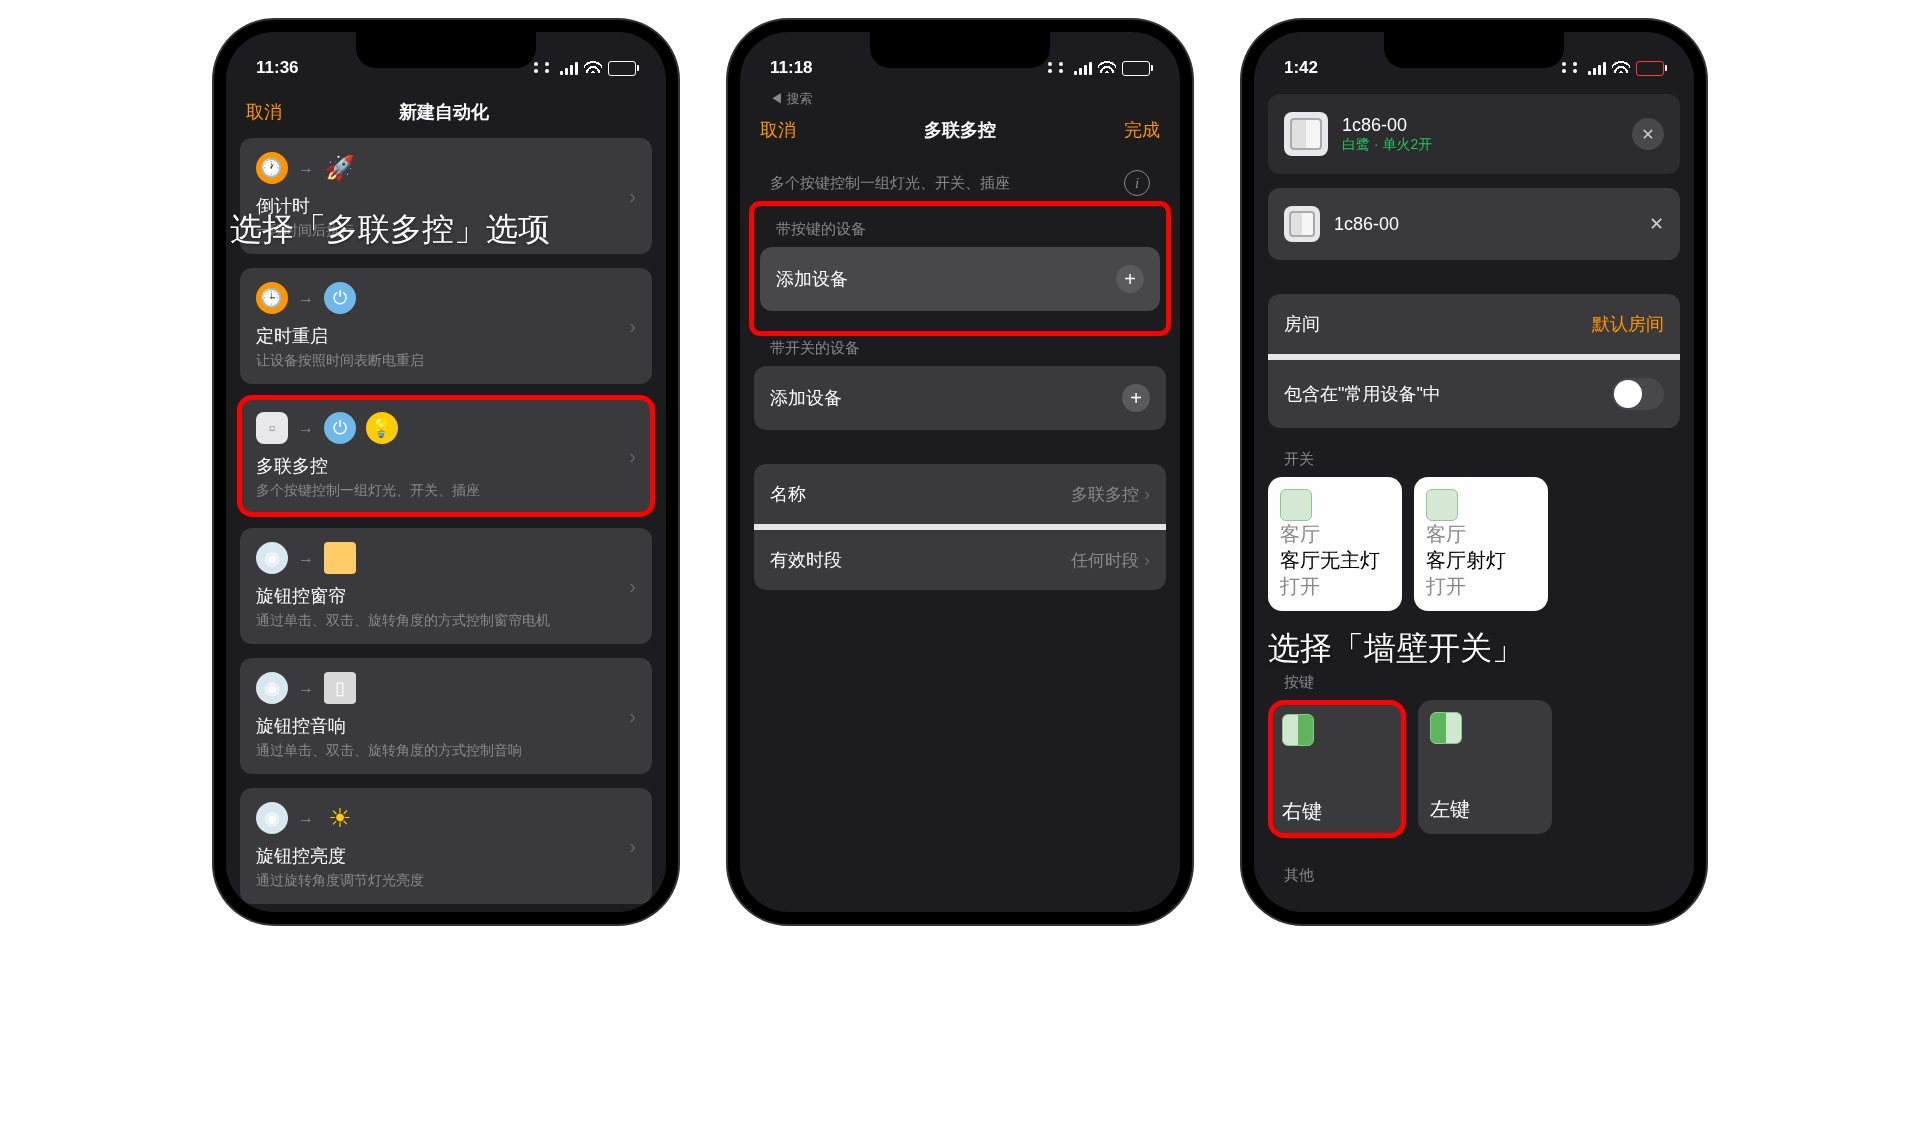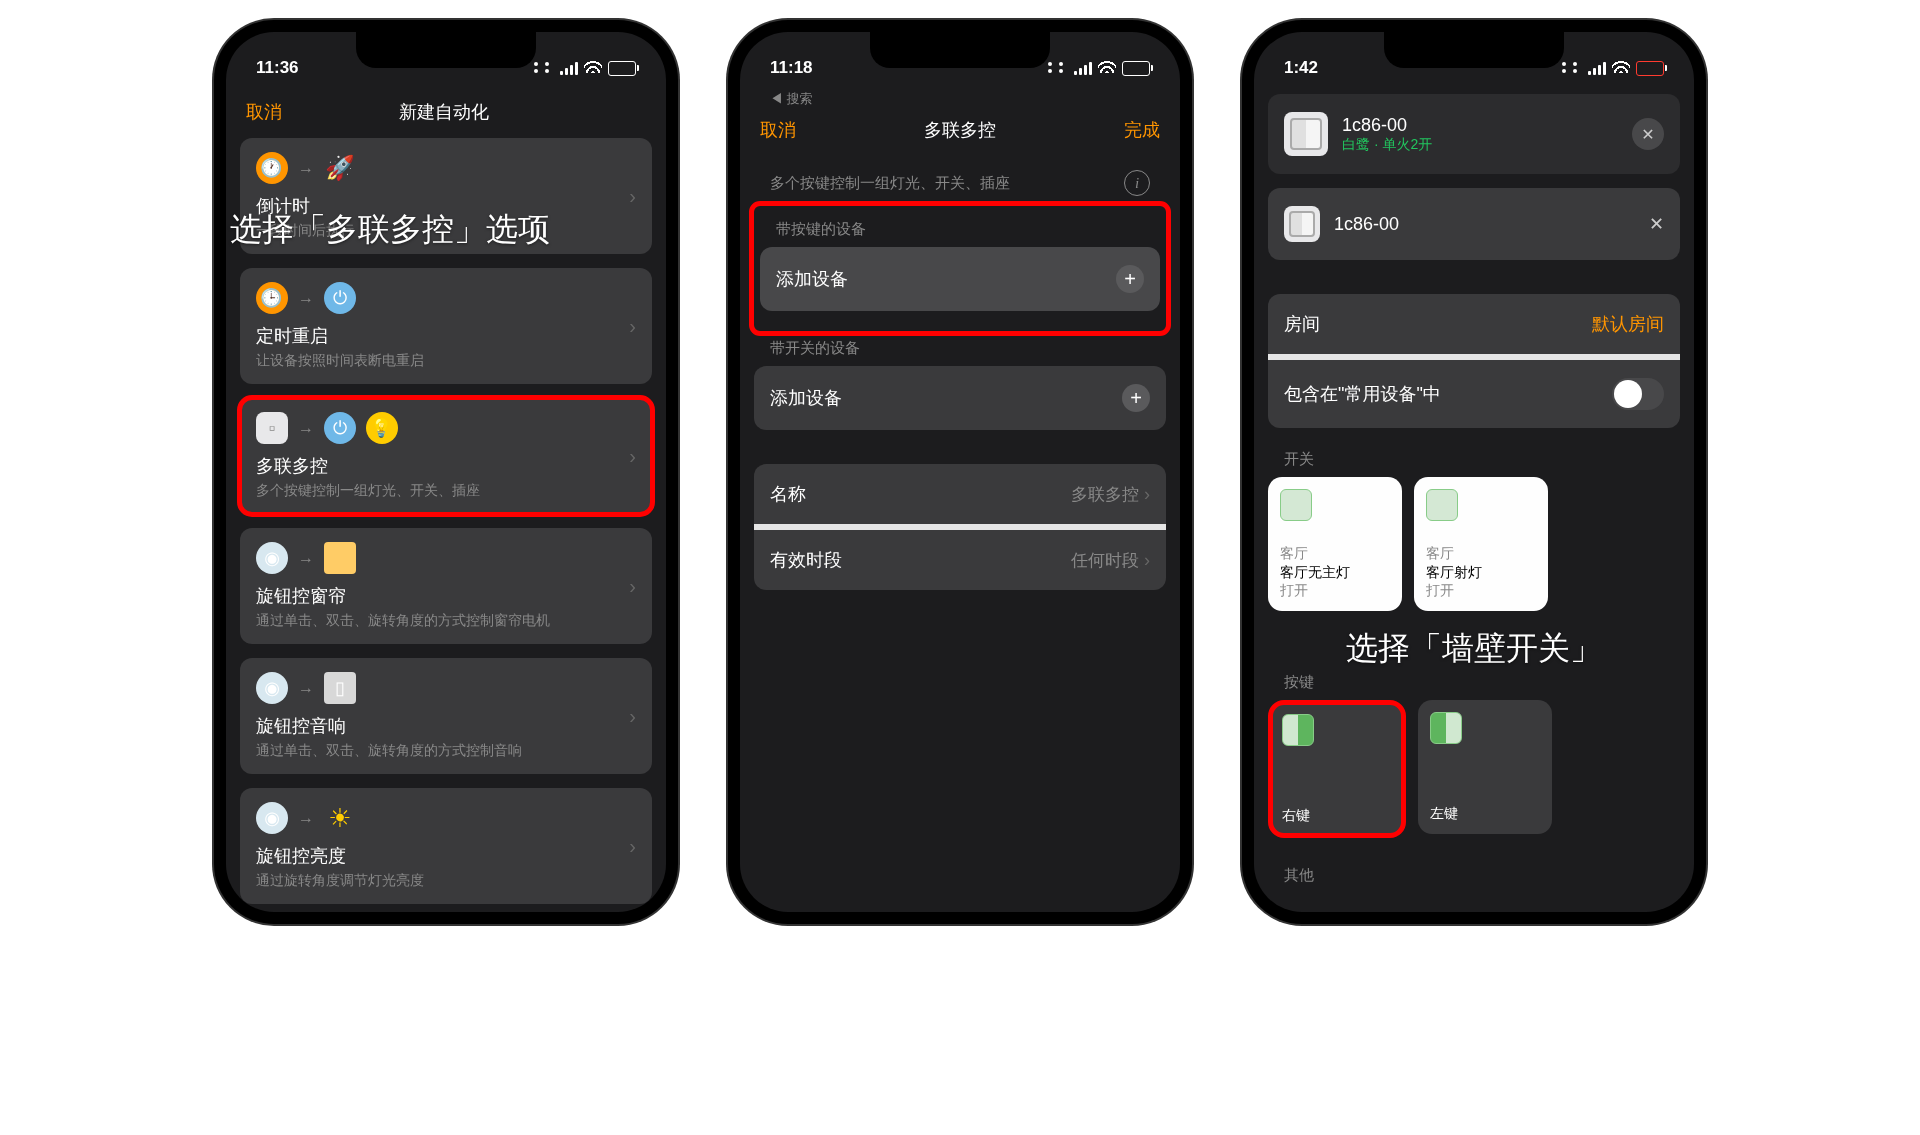--- a/index.html
+++ b/index.html
@@ -3,21 +3,21 @@
 <meta charset="utf-8">
 <style>
 body{margin:0;background:#fff;font-family:-apple-system,BlinkMacSystemFont,"Segoe UI",sans-serif;display:flex;gap:50px;padding:20px;justify-content:center}
 .phone{width:440px;height:880px;background:#000;border-radius:60px;padding:12px;position:relative;box-shadow:0 0 0 2px #333}
 .screen{width:100%;height:100%;background:#1c1c1e;border-radius:48px;overflow:hidden;position:relative;color:#fff}
 .notch{position:absolute;top:0;left:50%;transform:translateX(-50%);width:180px;height:36px;background:#000;border-radius:0 0 20px 20px;z-index:100}
 .status-bar{display:flex;justify-content:space-between;align-items:center;padding:14px 30px 0;height:44px;font-size:17px;font-weight:600}
 .status-right{display:flex;gap:6px;align-items:center}
 .nav-bar{display:flex;justify-content:space-between;align-items:center;padding:10px 20px;font-size:18px}
 .nav-link{color:#ff9500;font-size:18px}
-.nav-title{color:#fff;font-weight:400;font-size:18px}
+.nav-title{color:#fff;font-weight:700;font-size:18px}
 .content{padding:4px 14px;overflow-y:auto;height:calc(100% - 110px)}
 .card{background:#3a3a3c;border-radius:12px;margin-bottom:14px;padding:14px 16px;position:relative}
 .card.highlighted{outline:5px solid #ff0000;outline-offset:-2px}
 .card-icons{display:flex;align-items:center;gap:10px;margin-bottom:10px}
 .ico{width:32px;height:32px;border-radius:50%;display:flex;align-items:center;justify-content:center;font-size:18px}
 .arrow-sm{color:#888;font-size:16px}
 .card-title{font-size:18px;color:#fff;margin-bottom:4px}
 .card-sub{font-size:14px;color:#888}
 .chevron{position:absolute;right:16px;top:50%;transform:translateY(-50%);color:#666;font-size:20px}
 .overlay-text{position:absolute;font-size:32px;color:#fff;font-weight:400;z-index:50;pointer-events:none;text-shadow:0 1px 3px rgba(0,0,0,0.5)}
@@ -35,21 +35,21 @@
 .close-btn{width:32px;height:32px;border-radius:50%;background:#48484a;display:flex;align-items:center;justify-content:center;color:#ccc;margin-left:auto;font-size:16px}
 .device-title{font-size:18px;color:#fff}
 .device-sub{font-size:14px;color:#22c55e}
 .toggle{width:52px;height:32px;background:#48484a;border-radius:16px;position:relative}
 .toggle::after{content:"";position:absolute;width:28px;height:28px;background:#fff;border-radius:50%;top:2px;left:2px}
 .tile-grid{display:flex;gap:12px;flex-wrap:wrap}
 .tile{width:110px;height:110px;background:#fefefe;border-radius:14px;padding:12px;color:#000;display:flex;flex-direction:column;justify-content:space-between}
 .tile.dark{background:#3a3a3c;color:#fff}
 .tile-icon{width:30px;height:30px;border-radius:6px;background:#d4e8d4;border:1px solid #8c8}
 .tile-icon.dark{background:#5eb55e}
-.tile-label{font-size:14px;line-height:1.3}
+.tile-label{font-size:20px;line-height:1.3}
 .signal{display:inline-flex;gap:2px;align-items:flex-end}
 .signal span{width:3px;background:#fff;border-radius:1px}
 .dots{width:20px;height:12px;display:inline-grid;grid-template-columns:repeat(2,1fr);gap:2px}
 .dots span{width:4px;height:4px;border-radius:50%;background:#fff}
 .wifi::before{content:"";display:inline-block;width:18px;height:14px;background:radial-gradient(circle at 50% 100%,#fff 2px,transparent 2px),radial-gradient(circle at 50% 100%,transparent 5px,#fff 5px,#fff 7px,transparent 7px),radial-gradient(circle at 50% 100%,transparent 10px,#fff 10px,#fff 12px,transparent 12px)}
 .battery{width:26px;height:13px;border:1px solid #fff;border-radius:3px;position:relative}
 .battery::after{content:"";position:absolute;right:-4px;top:3px;width:2px;height:6px;background:#fff;border-radius:0 1px 1px 0}
 .battery-fill{height:100%;background:#fff;border-radius:2px}
 .info-icon{width:24px;height:24px;border:1.5px solid #888;border-radius:50%;display:flex;align-items:center;justify-content:center;color:#888;font-style:italic;font-family:serif;font-size:15px}
 .sub-header{display:flex;justify-content:space-between;align-items:center;padding:14px 16px 10px}
@@ -279,21 +279,21 @@
     </div>
     <div class="tile">
       <div class="tile-icon"></div>
       <div class="tile-label">
         <div style="color:#888">客厅</div>
         <div>客厅射灯</div>
         <div style="color:#888">打开</div>
       </div>
     </div>
   </div>
-  <div class="overlay-text" style="position:relative;margin-top:16px;text-align:center;left:0">选择「墙壁开关」</div>
+  <div class="overlay-text" style="position:relative;margin-top:16px;left:0">选择「墙壁开关」</div>
   <div class="section-label" style="margin-top:-6px">按键</div>
   <div class="tile-grid">
     <div class="tile dark highlight-box" style="outline-offset:-3px">
       <div class="tile-icon dark" style="background:linear-gradient(90deg,#d0e8d0 50%,#5eb55e 50%)"></div>
       <div class="tile-label">右键</div>
     </div>
     <div class="tile dark">
       <div class="tile-icon dark" style="background:linear-gradient(90deg,#5eb55e 50%,#d0e8d0 50%)"></div>
       <div class="tile-label">左键</div>
     </div>

